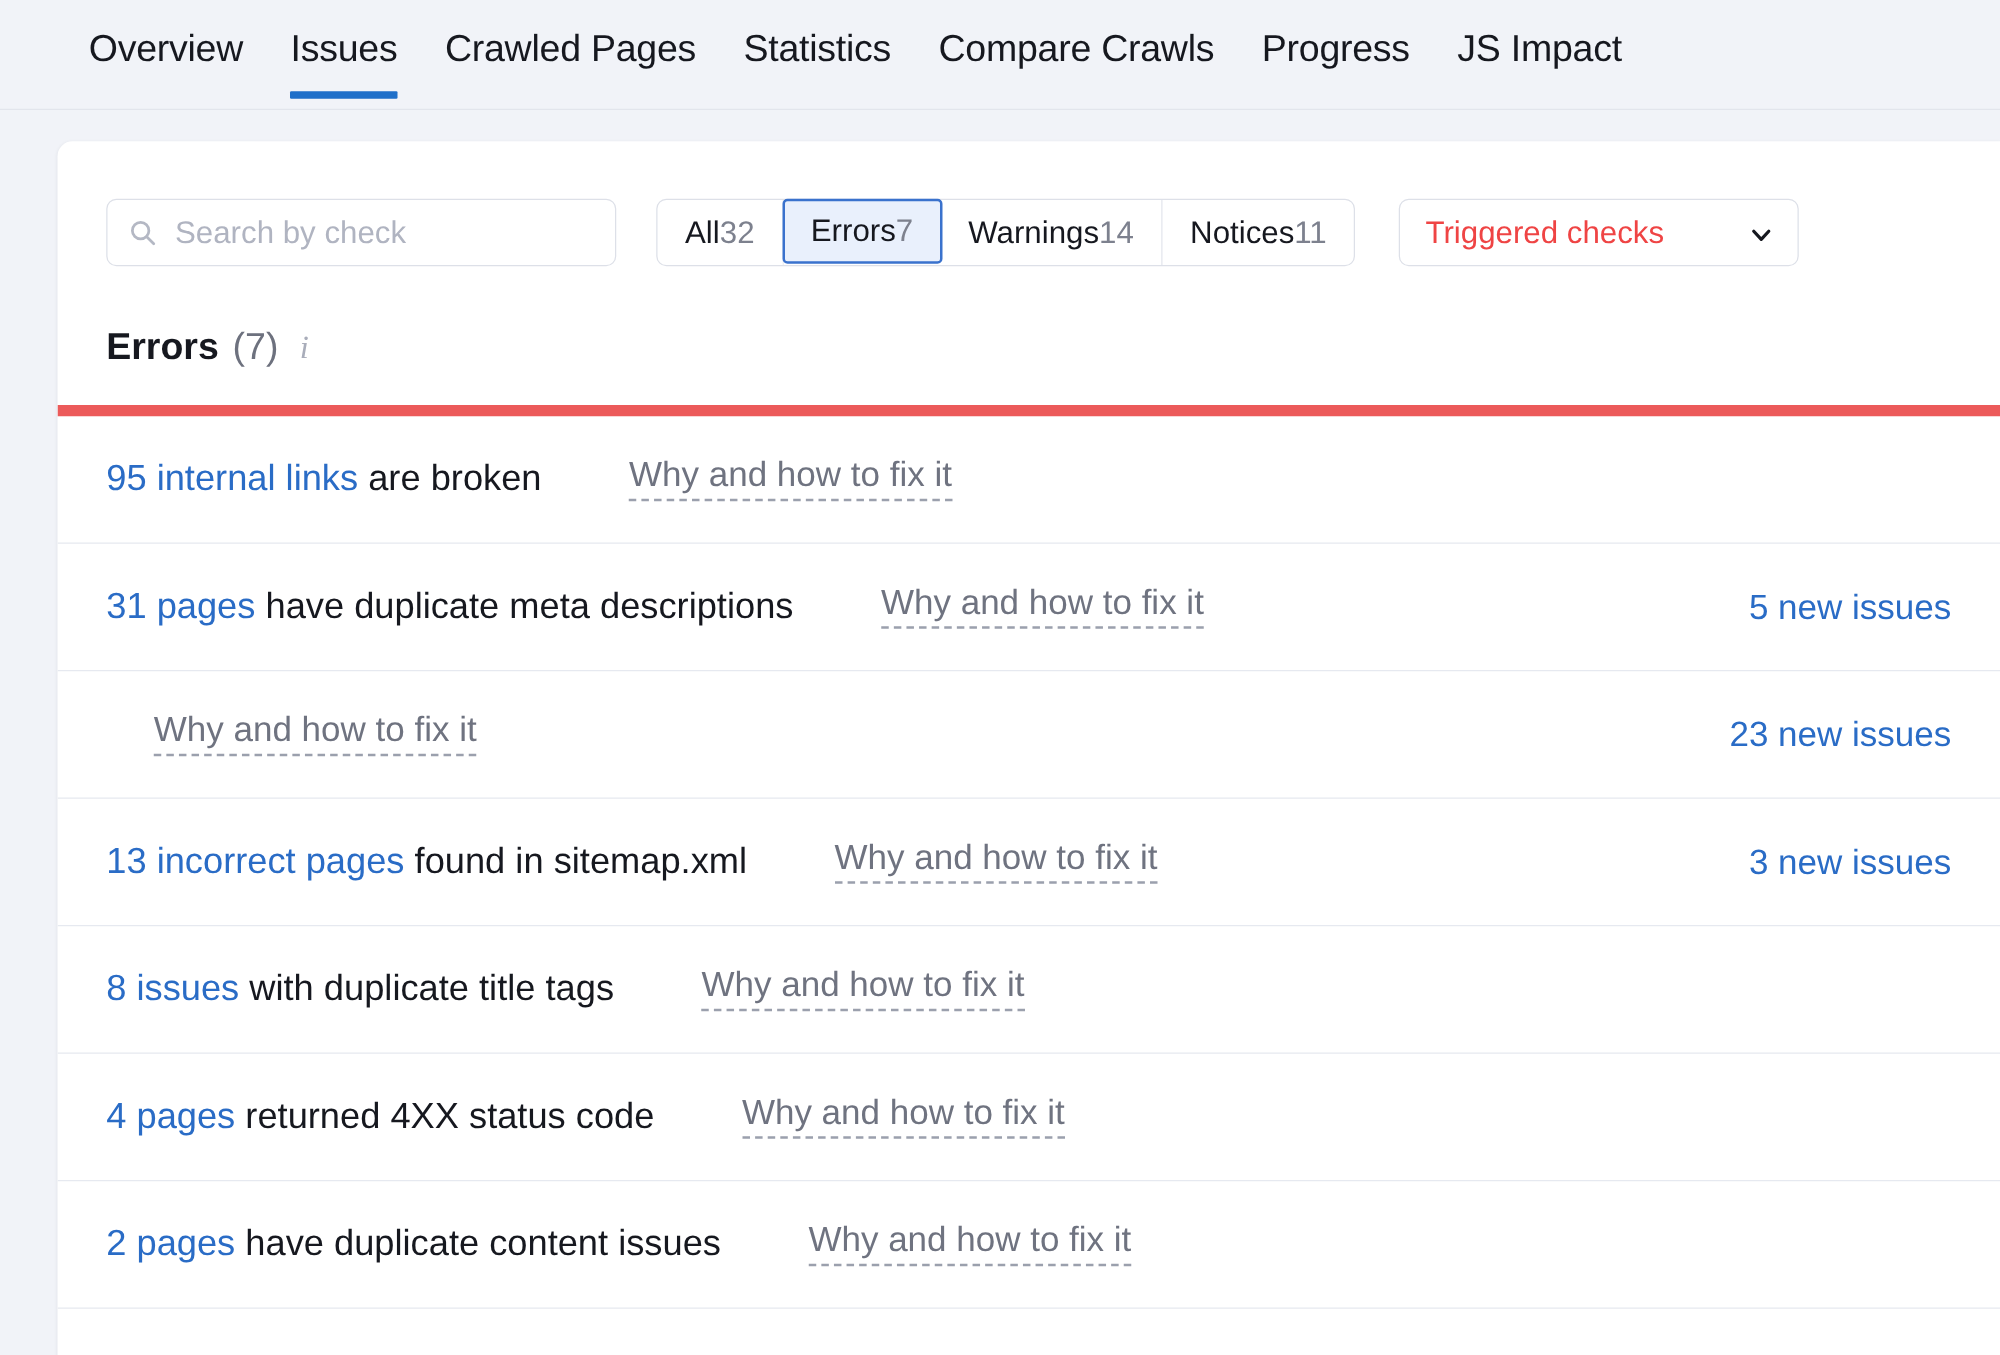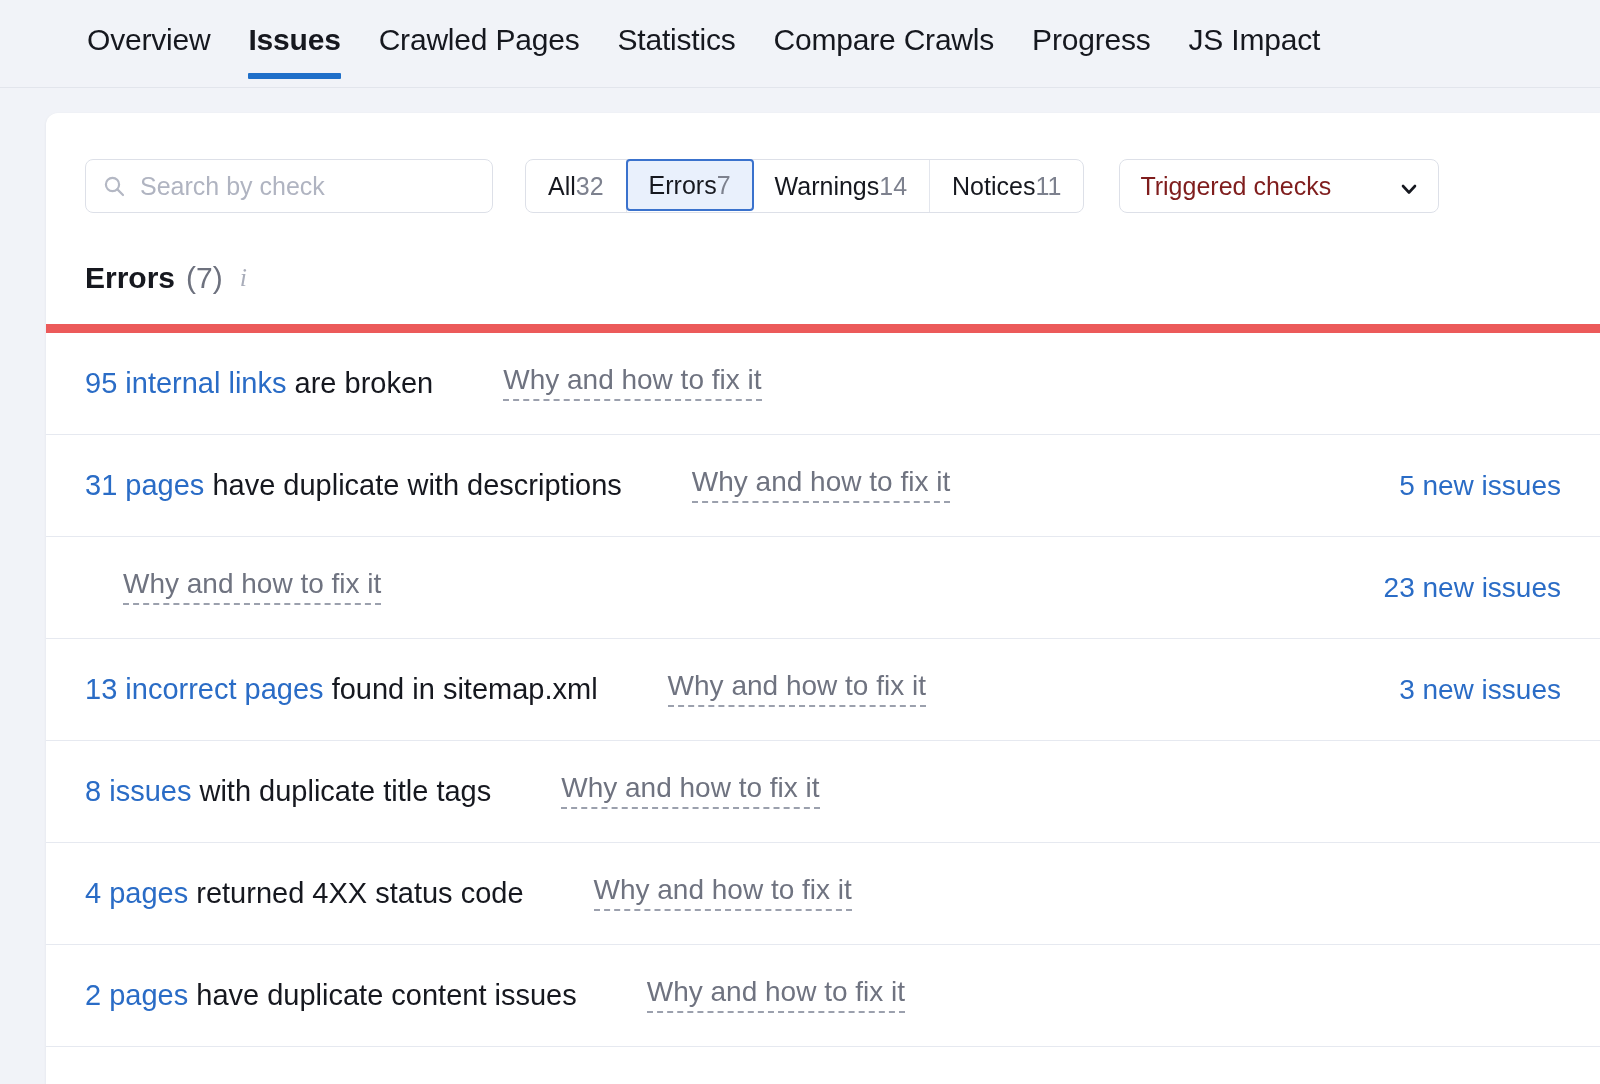--- a/index.html
+++ b/index.html
@@ -17,35 +17,35 @@
   }
 
   
   .tabbar {
     position: relative;
     height: 88px;
     background: #f1f3f8;
     border-bottom: 1px solid #e2e5ec;
     display: flex;
     align-items: flex-start;
-    padding-left: 68px;
+    padding-left: 52px;
     box-sizing: border-box;
   }
   .tab {
     position: relative;
     font-size: 30px;
     color: #16181f;
     letter-spacing: -0.2px;
     padding: 22px 19px 0 19px;
     cursor: pointer;
     white-space: nowrap;
     line-height: 1.2;
   }
   .tab.active {
-    font-weight: bold;
+    font-weight: normal;
   }
   .tab.active::after {
     content: "";
     position: absolute;
     left: 19px;
     right: 19px;
     bottom: -21px;
     height: 6px;
     background: #1f6fc9;
     border-radius: 1px;
@@ -148,21 +148,21 @@
     align-items: center;
     justify-content: space-between;
     margin-left: 35px;
     width: 320px;
     height: 54px;
     border: 1px solid #dde0e8;
     border-radius: 8px;
     box-sizing: border-box;
     padding: 0 19px 0 20px;
     font-size: 25px;
-    color: #7f1d1d;
+    color: #ef4444;
     cursor: pointer;
     background: #fff;
   }
   .chev {
     width: 20px;
     height: 20px;
     color: #16181f;
     flex: none;
   }
 
@@ -293,21 +293,21 @@
 
   <div class="severity-bar"></div>
 
   <div id="issue-list">
       <div class="issue-row">
         <div class="issue-text"><span class="lnk">95 internal links</span><span> are broken</span></div>
         <span class="fix-link">Why and how to fix it</span>
         <div class="spacer"></div>
       </div>
       <div class="issue-row">
-        <div class="issue-text"><span class="lnk">31 pages</span><span> have duplicate with descriptions</span></div>
+        <div class="issue-text"><span class="lnk">31 pages</span><span> have duplicate meta descriptions</span></div>
         <span class="fix-link">Why and how to fix it</span>
         <div class="spacer"></div>
         <span class="new-issues">5 new issues</span>
       </div>
       <div class="issue-row">
         <span class="fix-link">Why and how to fix it</span>
         <div class="spacer"></div>
         <span class="new-issues">23 new issues</span>
       </div>
       <div class="issue-row">

